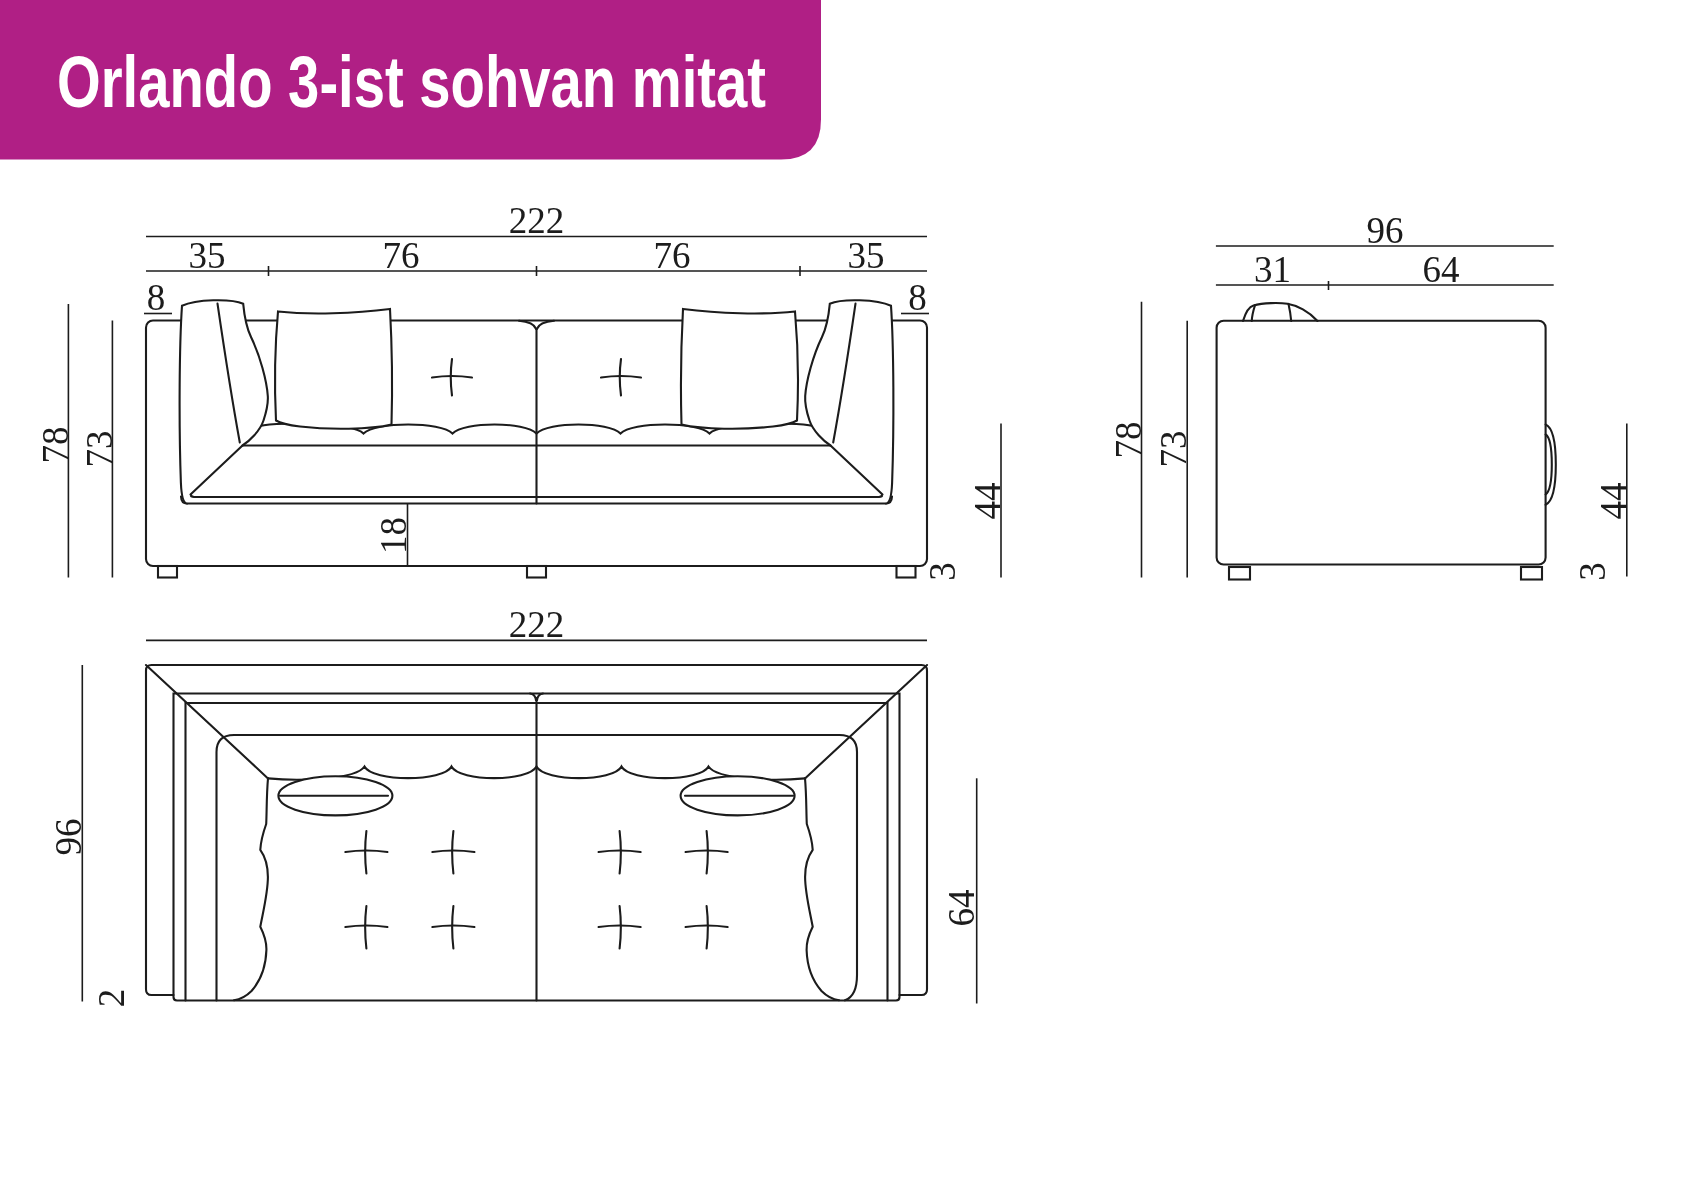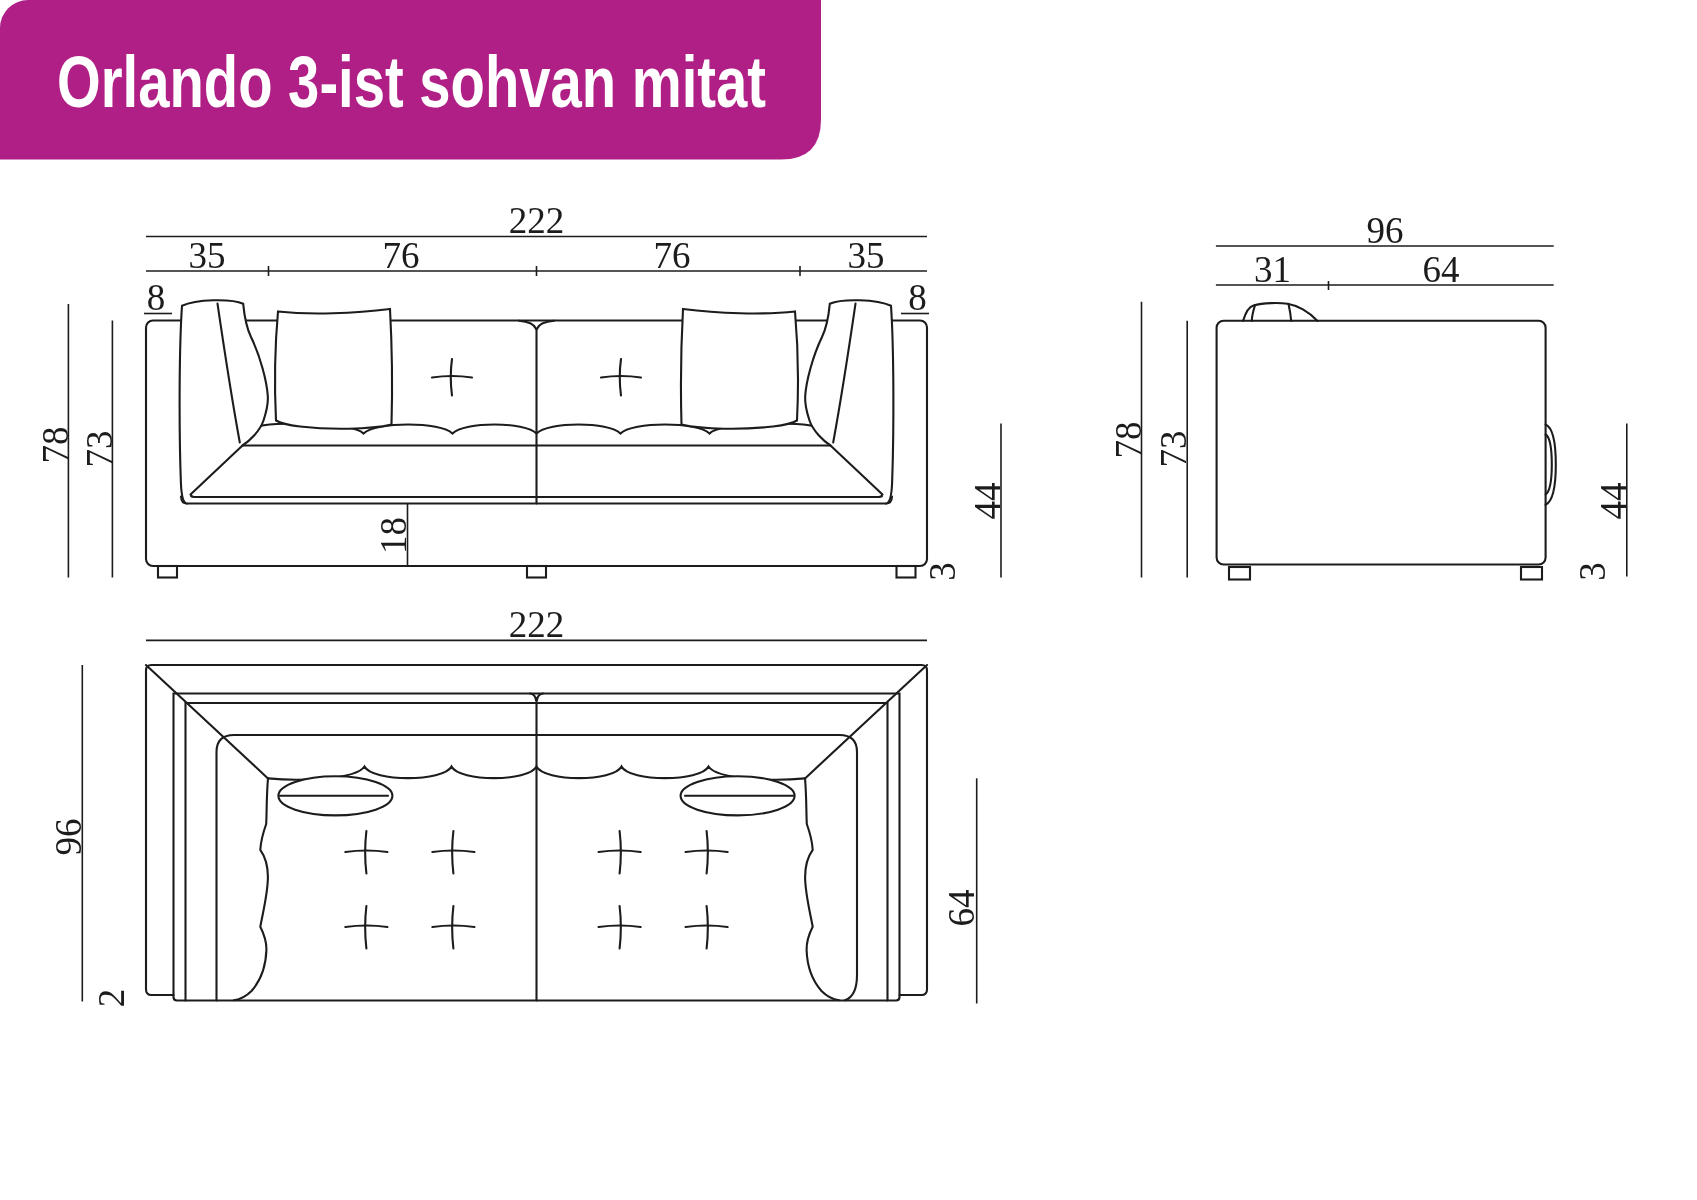--- a/index.html
+++ b/index.html
@@ -1,16 +1,16 @@
 <!DOCTYPE html>
 <html><head>
 <meta charset="utf-8">
 <style>
   html,body{margin:0;padding:0;background:#ffffff;}
-  .page{position:relative;width:1697px;height:1200px;background:#ffffff;overflow:hidden;border-radius:28px;}
+  .page{position:relative;width:1697px;height:1200px;background:#ffffff;overflow:hidden;}
   svg{position:absolute;left:0;top:0;}
   text{font-family:"Liberation Serif", serif;fill:#1c1c1c;}
   .ttl{font-family:"Liberation Sans", sans-serif;font-weight:bold;fill:#ffffff;}
   .ln{stroke:#1c1c1c;stroke-width:2.1;fill:none;stroke-linecap:round;}
   .lnw{stroke:#1c1c1c;stroke-width:2.1;fill:#ffffff;}
   .dim{stroke:#1c1c1c;stroke-width:1.6;fill:none;}
   .dt{font-size:37px;}
 </style>
 </head>
 <body>

